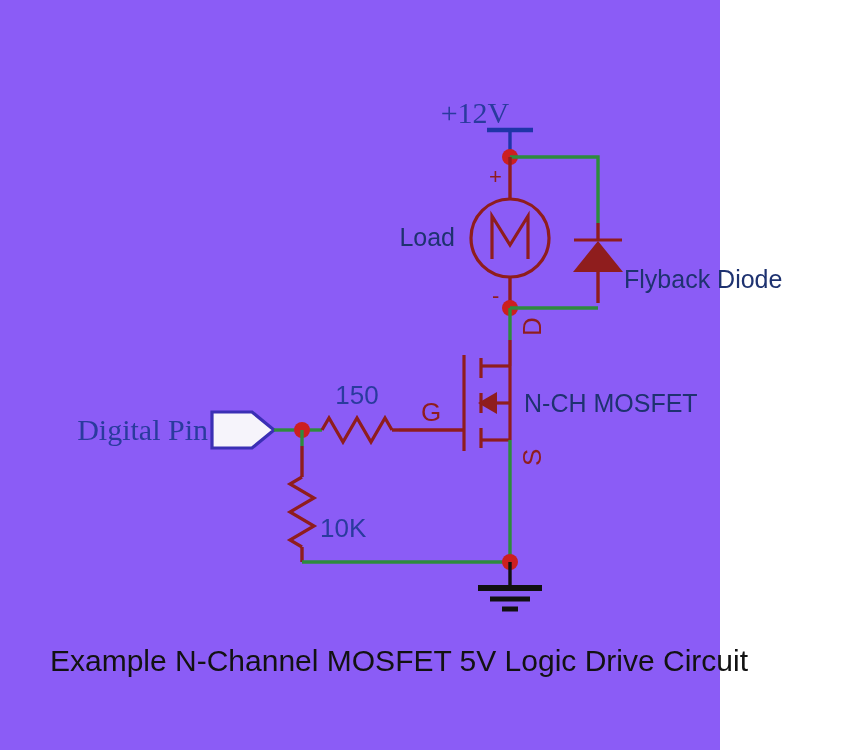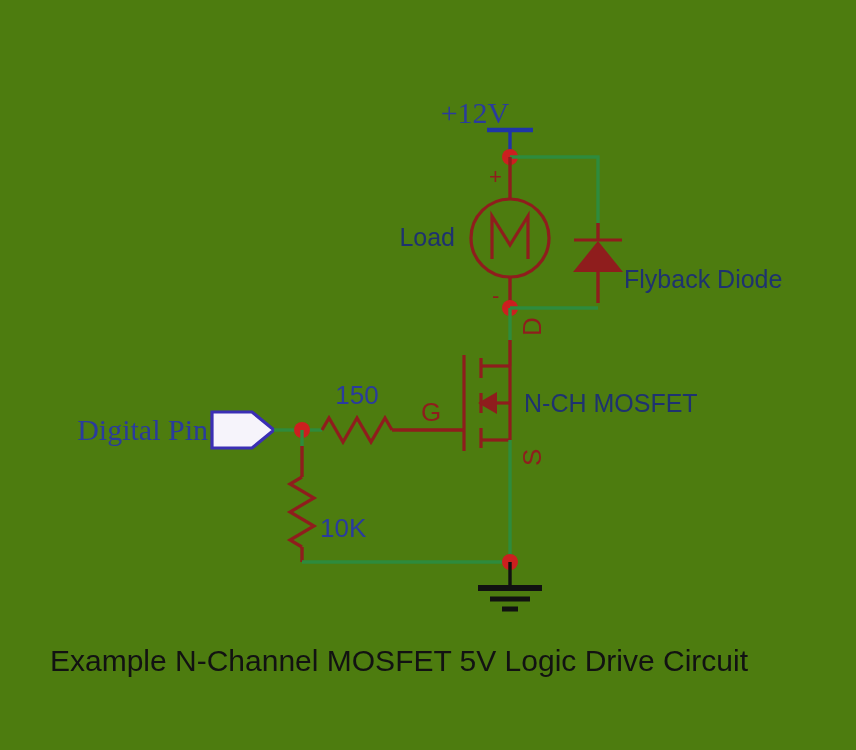--- a/index.html
+++ b/index.html
@@ -9,23 +9,23 @@
     background: #ffffff;
   }
   body {
     width: 856px;
     height: 750px;
     font-family: "Liberation Sans", sans-serif;
     overflow: hidden;
   }
   #canvas-wrap {
     position: relative;
-    width: 856px;
+    width: 720px;
     height: 750px;
-    background: #4d7c0f;
+    background: #8b5cf6;
   }
   svg#schematic {
     display: block;
     width: 856px;
     height: 750px;
   }
   
   .wire-green   { stroke: #2e8b3d; stroke-width: 3.4; fill: none; stroke-linecap: butt; }
   .wire-blue    { stroke: #1f35a8; stroke-width: 3.4; fill: none; stroke-linecap: butt; }
   .wire-black   { stroke: #111111; stroke-width: 3.4; fill: none; stroke-linecap: butt; }

